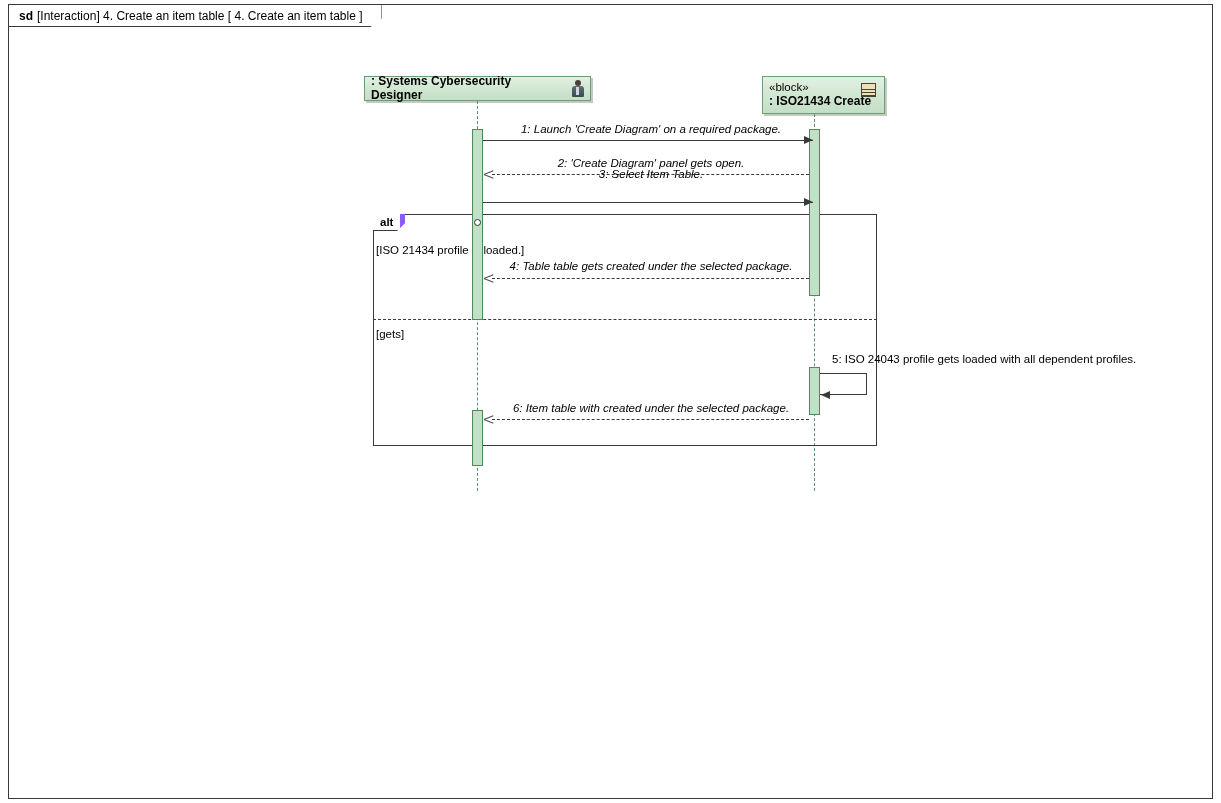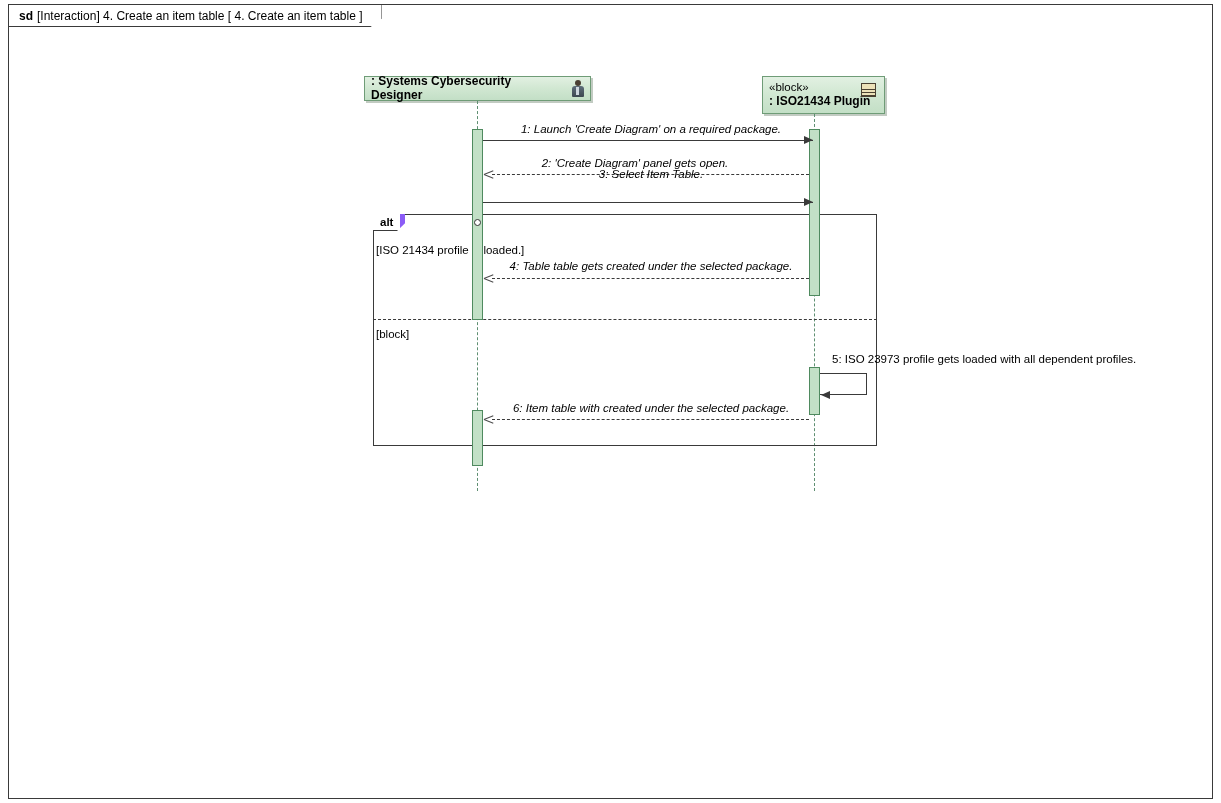--- a/index.html
+++ b/index.html
@@ -291,60 +291,60 @@
             <span class="tie"></span>
           </span>
         </div>
       </div>
     </div>
     <div class="lifeline" style="left:468px; top:96px; height:390px;"></div>
 
     <div class="lifeline-head" style="left:746px; top:71px; width:123px; height:38px;margin-left:7px;">
       <div class="lh-inner">
         <div class="stereo">«block»</div>
-        <div>: ISO21434 Plugin</div>
+        <div>: ISO21434 Create</div>
       </div>
       <span class="block-icon">
         <i class="l1"></i>
           <i class="l2"></i>
           <i class="l3"></i>
       </span>
     </div>
     <div class="lifeline" style="left:805px; top:109px; height:377px;"></div>
 
     <div class="fragment" style="left:364px; top:209px; width:504px; height:232px;"></div>
     <div class="fragment-tab" style="left:364px; top:209px; width:32px;">alt</div>
     <div class="guard" style="left:367px; top:240px;">[ISO 21434 profile is loaded.]</div>
     <div class="fragment-sep" style="left:364px; top:314px; width:504px;"></div>
-    <div class="guard" style="left:367px; top:324px;">[block]</div>
+    <div class="guard" style="left:367px; top:324px;">[gets]</div>
 
     <div class="activation" style="left:463px; top:124px; height:191px;"></div>
     <div class="act-dot" style="left:465px; top:214px;"></div>
     <div class="activation" style="left:463px; top:405px; height:56px;"></div>
 
     <div class="activation" style="left:800px; top:124px; height:167px;"></div>
     <div class="activation" style="left:800px; top:362px; height:48px;"></div>
 
     <div class="msg-label center" style="left:642px; top:119px;">1:  Launch 'Create Diagram' on a required package.</div>
     <div class="msg-line" style="left:474px; top:135px; width:330px;"></div>
     <div class="arrow-right solid" style="left:795px; top:130.5px;"></div>
 
-    <div class="msg-label center" style="left:626px; top:153px;">2:  'Create Diagram' panel gets open.</div>
+    <div class="msg-label center" style="left:642px; top:153px;">2:  'Create Diagram' panel gets open.</div>
     <div class="msg-line dashed" style="left:483px; top:169px; width:317px;"></div>
     <div class="arrow-open-left" style="left:475px; top:163.5px;"></div>
 
     <div class="msg-label center" style="left:642px; top:164px;">3:  Select Item Table.</div>
     <div class="msg-line" style="left:474px; top:197px; width:330px;"></div>
     <div class="arrow-right solid" style="left:795px; top:192.5px;"></div>
 
     <div class="msg-label center" style="left:642px; top:256px;">4:  Table table gets created under the selected package.</div>
     <div class="msg-line dashed" style="left:483px; top:273px; width:317px;"></div>
     <div class="arrow-open-left" style="left:475px; top:267.5px;"></div>
 
-    <div class="msg-label" style="left:823px; top:349px;">5:  ISO 23973 profile gets loaded with all dependent profiles.</div>
+    <div class="msg-label" style="left:823px; top:349px;">5:  ISO 24043 profile gets loaded with all dependent profiles.</div>
     <div class="self-loop" style="left:811px; top:368px; width:47px; height:22px;"></div>
     <div class="arrow-left solid" style="left:812px; top:385.5px;"></div>
 
     <div class="msg-label center" style="left:642px; top:398px;">6:  Item table with created under the selected package.</div>
     <div class="msg-line dashed" style="left:483px; top:414px; width:317px;"></div>
     <div class="arrow-open-left" style="left:475px; top:408.5px;"></div>
 
   </div>
 </div>
 

